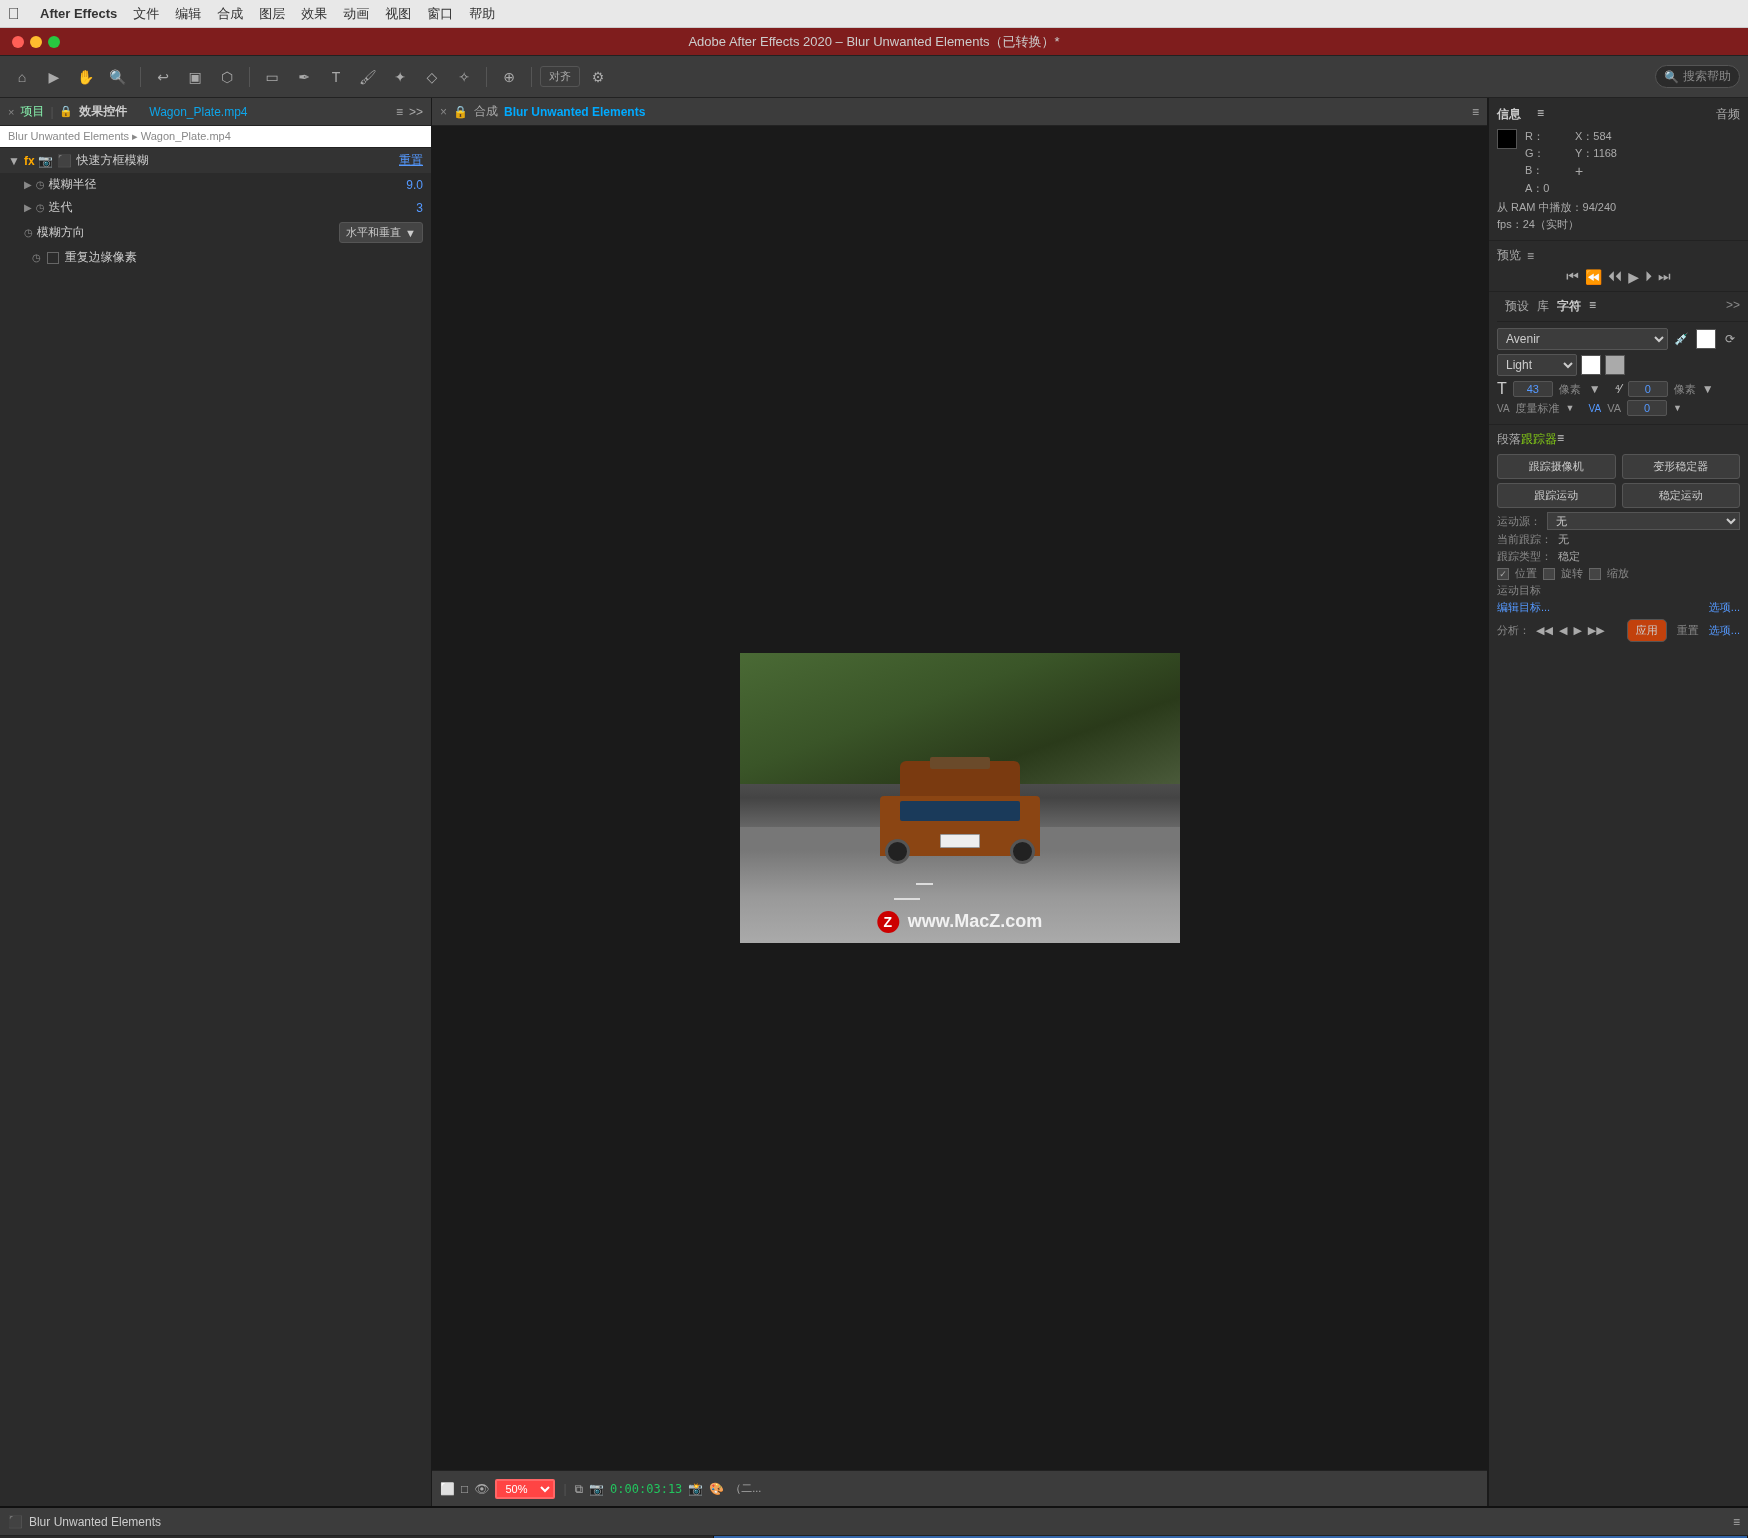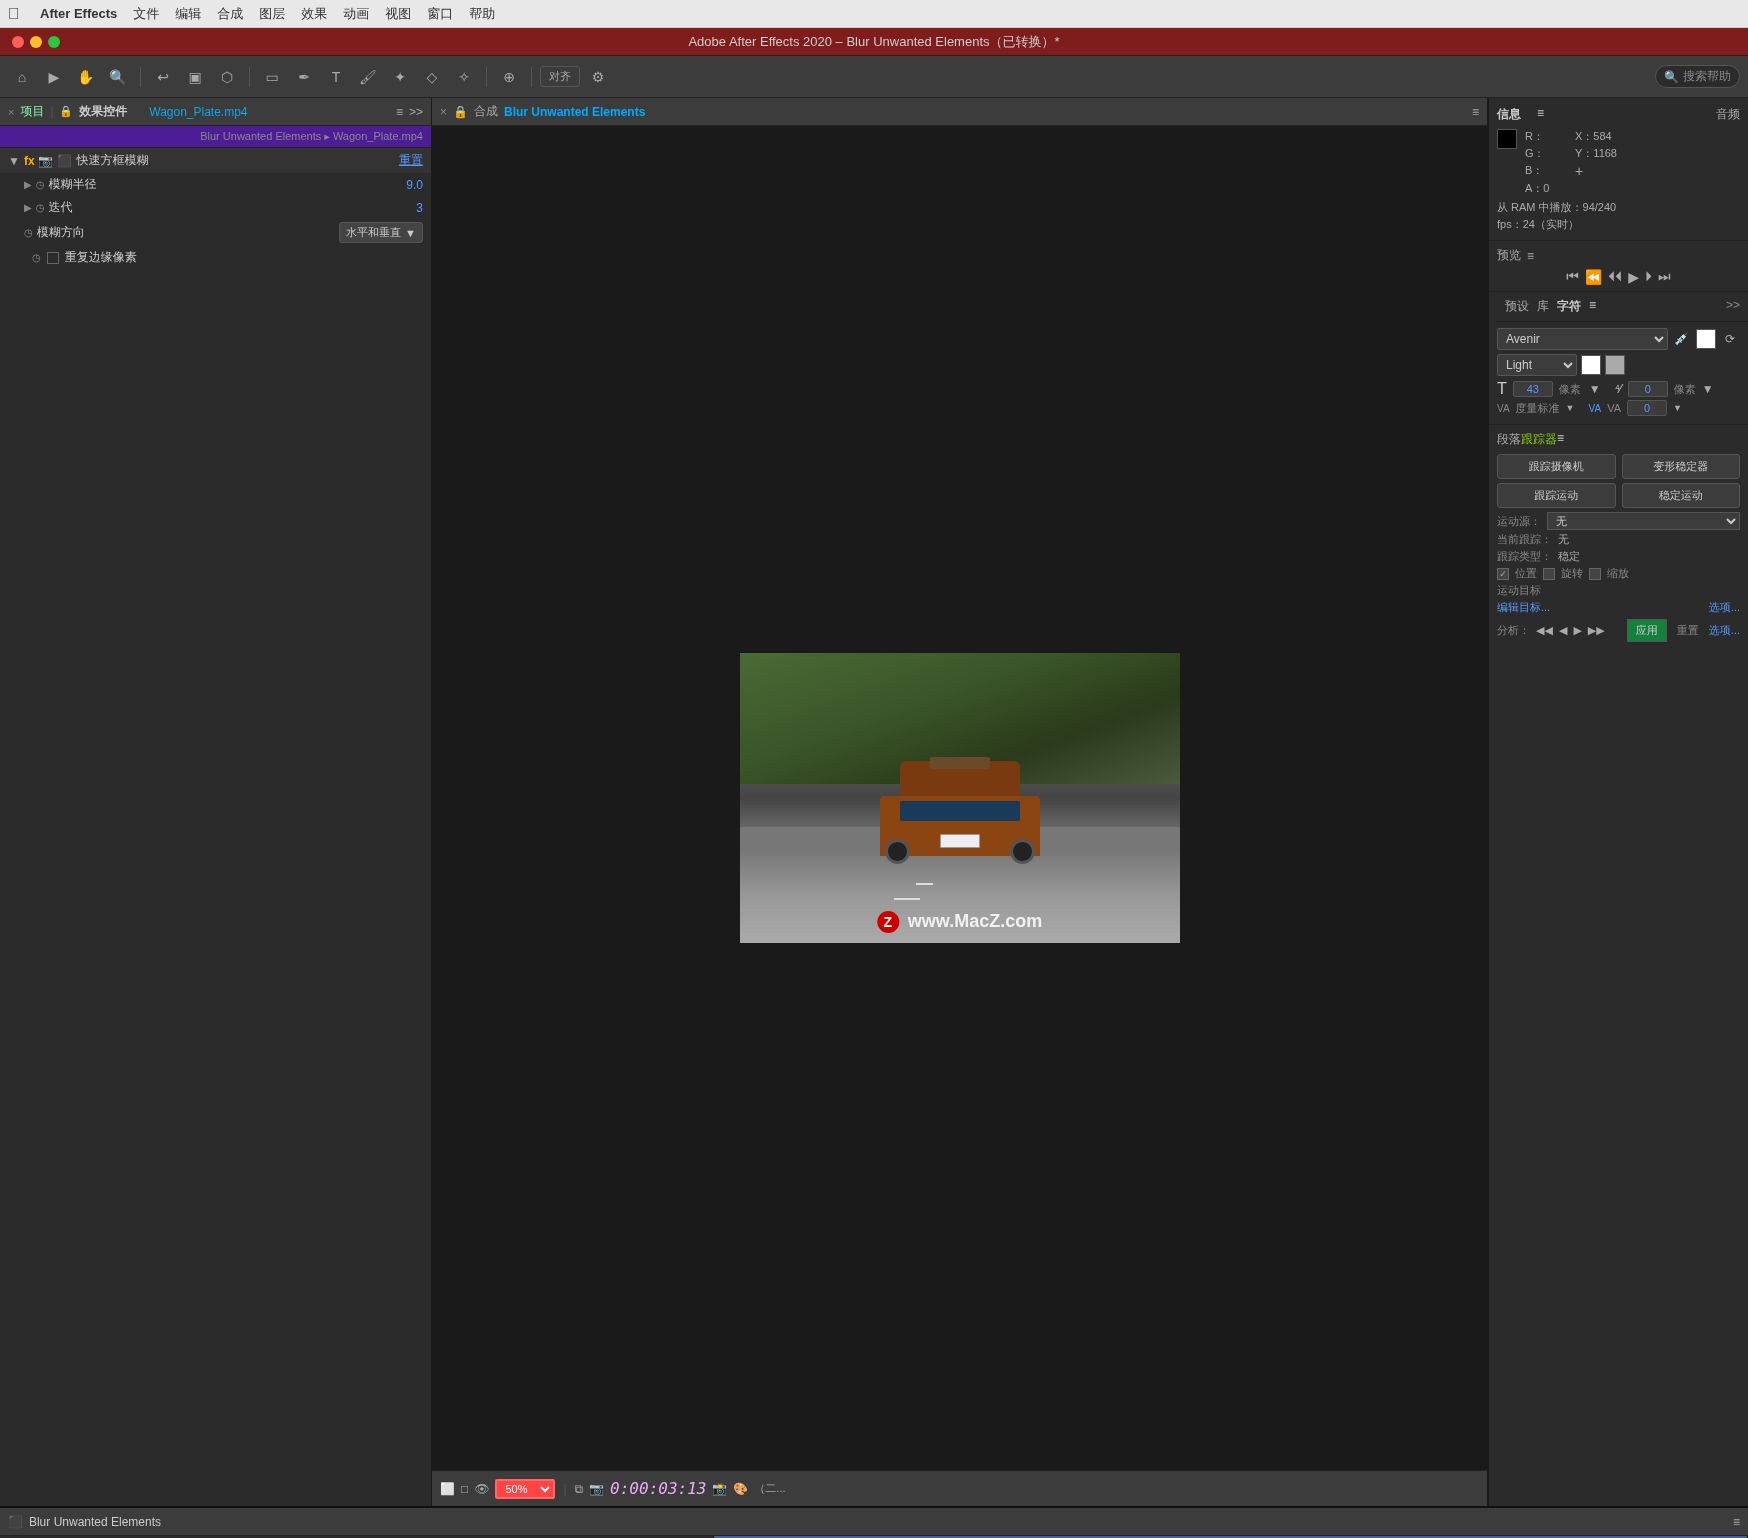--- a/index.html
+++ b/index.html
@@ -140,22 +140,21 @@
     }
     .panel-menu-icon { margin-left: auto; font-size: 12px; }
     .panel-expand { font-size: 12px; }
 
     
     .project-info {
       padding: 4px 8px;
       font-size: 11px;
       color: #888;
       border-bottom: 1px solid #222;
-      background: #4c1d95;
-      text-align: right;
+      background: #ffffff;
     }
 
     
     .effect-row {
       display: flex;
       align-items: center;
       padding: 3px 8px;
       gap: 4px;
       font-size: 12px;
     }
@@ -346,24 +345,23 @@
     .zoom-select {
       background: #ff4444;
       border: 2px solid #ff6666;
       color: white;
       font-size: 11px;
       padding: 1px 4px;
       border-radius: 2px;
       width: 60px;
     }
     .timecode {
-      font-size: 16px;
-      color: #f0abfc;
+      font-size: 12px;
+      color: #22c55e;
       font-family: monospace;
-      font-style: italic;
     }
 
     
     .right-panel {
       width: 260px;
       background: #2b2b2b;
       display: flex;
       flex-direction: column;
       border-left: 1px solid #1a1a1a;
     }
@@ -549,23 +547,23 @@
     .tracker-label { color: #888; font-size: 11px; }
     .tracker-value { color: #aaa; font-size: 11px; }
     .analyze-row {
       display: flex;
       align-items: center;
       gap: 6px;
       margin-top: 4px;
     }
     .analyze-label { font-size: 11px; color: #888; }
     .apply-btn {
-      background: #15803d;
-      border: 1px solid #555;
-      border-radius: 0;
+      background: #c2410c;
+      border: 1px solid #555;
+      border-radius: 5px;
       color: #ccc;
       font-size: 11px;
       padding: 3px 8px;
       cursor: pointer;
     }
     .checkbox-inline {
       width: 12px; height: 12px;
       border: 1px solid #666;
       background: #444;
       display: inline-flex;

